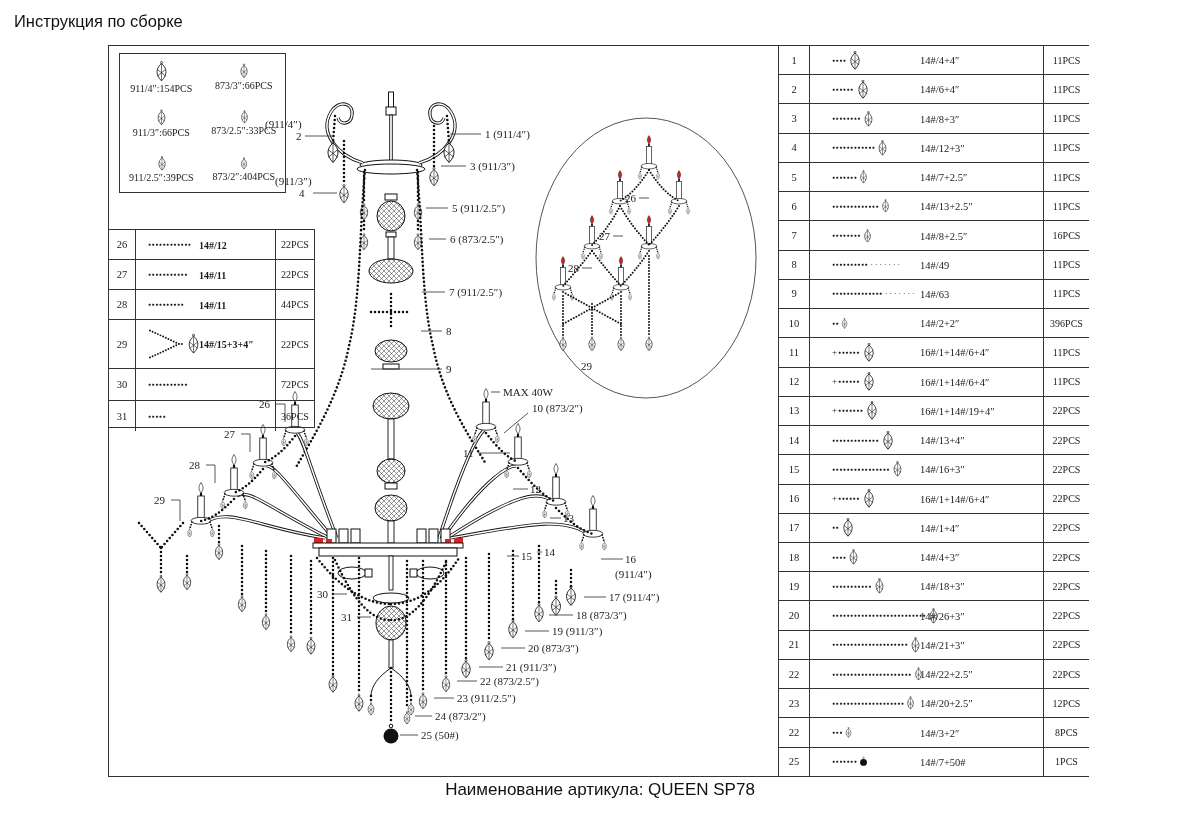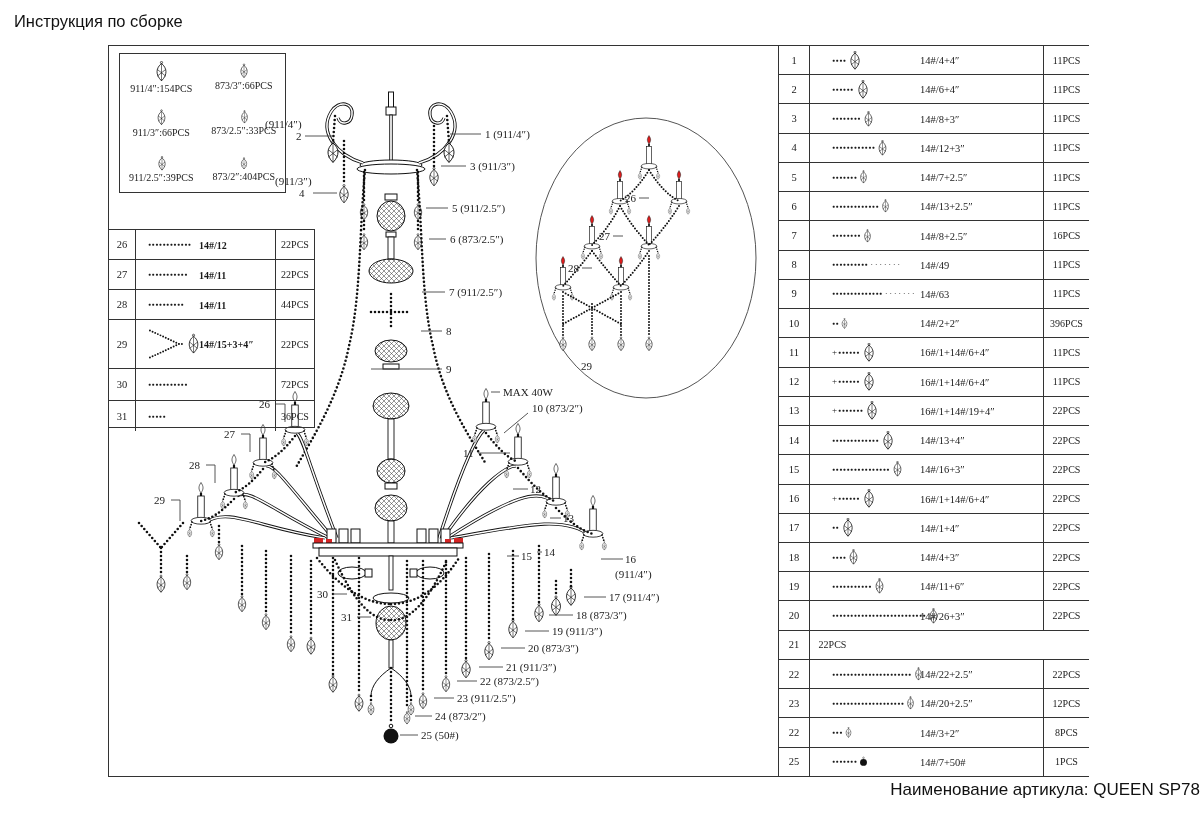--- a/index.html
+++ b/index.html
@@ -1,20 +1,20 @@
 <!DOCTYPE html>
 <html><head>
 <meta charset="utf-8">
 <style>
   html,body{margin:0;padding:0;background:#fff;}
   .page{position:relative;width:1200px;height:828px;background:#fff;overflow:hidden;
         font-family:"Liberation Serif","DejaVu Serif",serif;color:#1a1a1a;padding-left:25px;}
   .title{position:absolute;left:14px;top:12px;font-family:"Liberation Sans","DejaVu Sans",sans-serif;
          font-size:16.5px;color:#111;}
-  .footer{position:absolute;left:0;top:780px;width:1200px;text-align:right;
+  .footer{position:absolute;left:0;top:780px;width:1200px;text-align:center;
           font-family:"Liberation Sans","DejaVu Sans",sans-serif;font-size:17px;color:#111;}
   .frame{position:absolute;left:108px;top:45px;width:979px;height:730px;border:1px solid #333;}
   .diagram{position:absolute;left:0;top:0;color:#fff;}
   
   .legend{position:absolute;left:10px;top:7px;width:165px;height:138px;border:1px solid #333;
           display:grid;grid-template-columns:1fr 1fr;grid-template-rows:1fr 1fr 1fr;align-items:center;justify-items:center;}
   .lgcell{display:flex;flex-direction:column;align-items:center;gap:1px;}
   .lgcell .lbl{font-size:10px;white-space:nowrap;}
   
   .ltable{position:absolute;left:0px;top:183px;width:205px;height:197px;border-top:1px solid #333;
@@ -728,41 +728,50 @@
 
         <div class="prow">
           <div class="cnum">19</div>
           <div class="cmid">
 
             <span class="beads">●●●●●●●●●●●</span>
             <svg viewBox="-10 -12 20 24" class="cr c3">
               <use href="#tdrop"></use>
             </svg>
 
-            <span class="cspec">14#/11+6″</span>
+            <span class="cspec">14#/18+3″</span>
           </div>
           <div class="cqty">22PCS</div>
         </div>
 
         <div class="prow">
           <div class="cnum">20</div>
           <div class="cmid">
 
             <span class="beads">●●●●●●●●●●●●●●●●●●●●●●●●●●</span>
             <svg viewBox="-10 -12 20 24" class="cr c3">
               <use href="#tdrop"></use>
             </svg>
 
             <span class="cspec">14#/26+3″</span>
           </div>
           <div class="cqty">22PCS</div>
         </div>
 
         <div class="prow">
           <div class="cnum">21</div>
+          <div class="cmid">
+
+            <span class="beads">●●●●●●●●●●●●●●●●●●●●●</span>
+            <svg viewBox="-10 -12 20 24" class="cr c3">
+              <use href="#tdrop"></use>
+            </svg>
+
+            <span class="cspec">14#/21+3″</span>
+          </div>
           <div class="cqty">22PCS</div>
         </div>
 
         <div class="prow">
           <div class="cnum">22</div>
           <div class="cmid">
 
             <span class="beads">●●●●●●●●●●●●●●●●●●●●●●</span>
             <svg viewBox="-10 -12 20 24" class="cr c25">
               <use href="#tdrop"></use>

